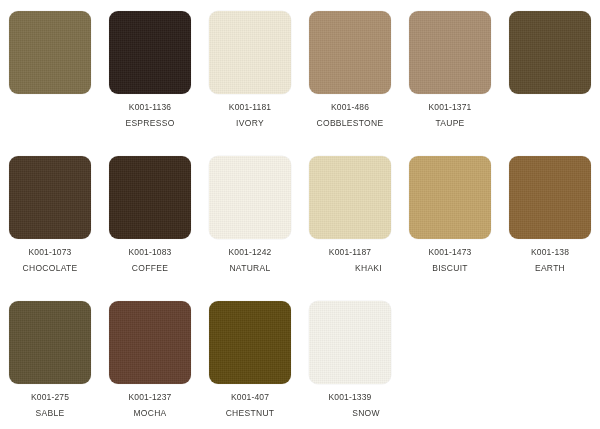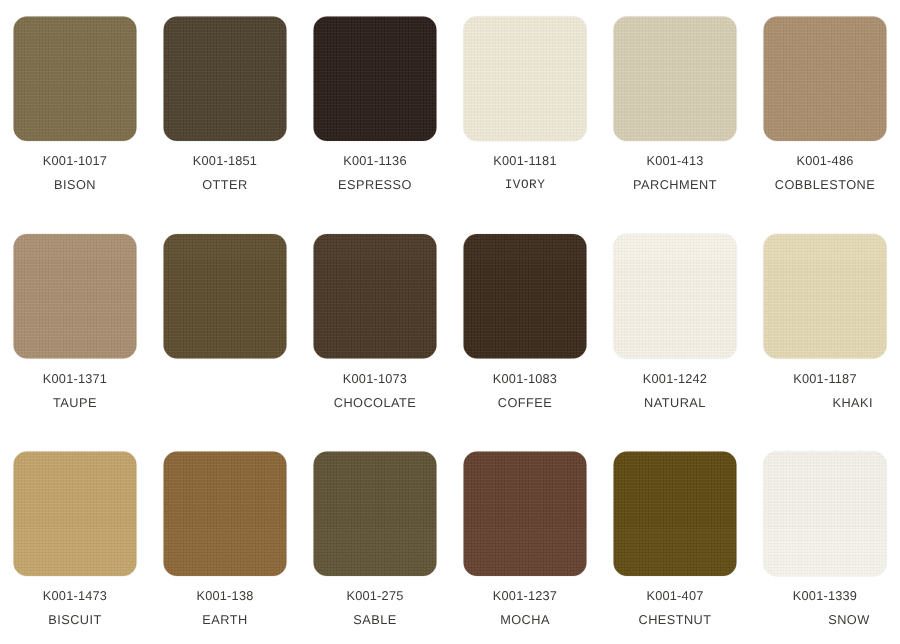--- a/index.html
+++ b/index.html
@@ -70,51 +70,33 @@
     letter-spacing: 0.3px;
     white-space: nowrap;
   }
 </style>
 </head>
 <body>
 
 <div id="swatch-grid" style="background: rgb(255, 255, 255);">
     <div class="swatch-cell">
       <div class="swatch-chip" style="background: rgb(125, 110, 74);"></div>
-      <div class="swatch-labels">
-        <span class="swatch-code" style="color: rgb(59, 58, 55);">K001-1017</span>
-        <span class="swatch-name" style="color: rgb(59, 58, 55);">BISON</span>
-      </div>
-    </div>
-    <div class="swatch-cell">
-      <div class="swatch-chip" style="background: rgb(78, 66, 47);"></div>
-      <div class="swatch-labels">
-        <span class="swatch-code" style="color: rgb(59, 58, 55);">K001-1851</span>
-        <span class="swatch-name" style="color: rgb(59, 58, 55);">OTTER</span>
-      </div>
     </div>
     <div class="swatch-cell">
       <div class="swatch-chip" style="background: rgb(43, 31, 26);"></div>
       <div class="swatch-labels">
         <span class="swatch-code" style="color: rgb(59, 58, 55);">K001-1136</span>
         <span class="swatch-name" style="color: rgb(59, 58, 55);">ESPRESSO</span>
       </div>
     </div>
     <div class="swatch-cell">
       <div class="swatch-chip" style="background: rgb(239, 233, 214);"></div>
       <div class="swatch-labels">
         <span class="swatch-code" style="color: rgb(59, 58, 55);">K001-1181</span>
-        <span class="swatch-name" style="color: rgb(59, 58, 55); font-family: Liberation Mono, monospace;">IVORY</span>
-      </div>
-    </div>
-    <div class="swatch-cell">
-      <div class="swatch-chip" style="background: rgb(215, 205, 180);"></div>
-      <div class="swatch-labels">
-        <span class="swatch-code" style="color: rgb(59, 58, 55);">K001-413</span>
-        <span class="swatch-name" style="color: rgb(59, 58, 55);">PARCHMENT</span>
+        <span class="swatch-name" style="color: rgb(59, 58, 55);">IVORY</span>
       </div>
     </div>
     <div class="swatch-cell">
       <div class="swatch-chip" style="background: rgb(171, 143, 111);"></div>
       <div class="swatch-labels">
         <span class="swatch-code" style="color: rgb(59, 58, 55);">K001-486</span>
         <span class="swatch-name" style="color: rgb(59, 58, 55);">COBBLESTONE</span>
       </div>
     </div>
     <div class="swatch-cell">

